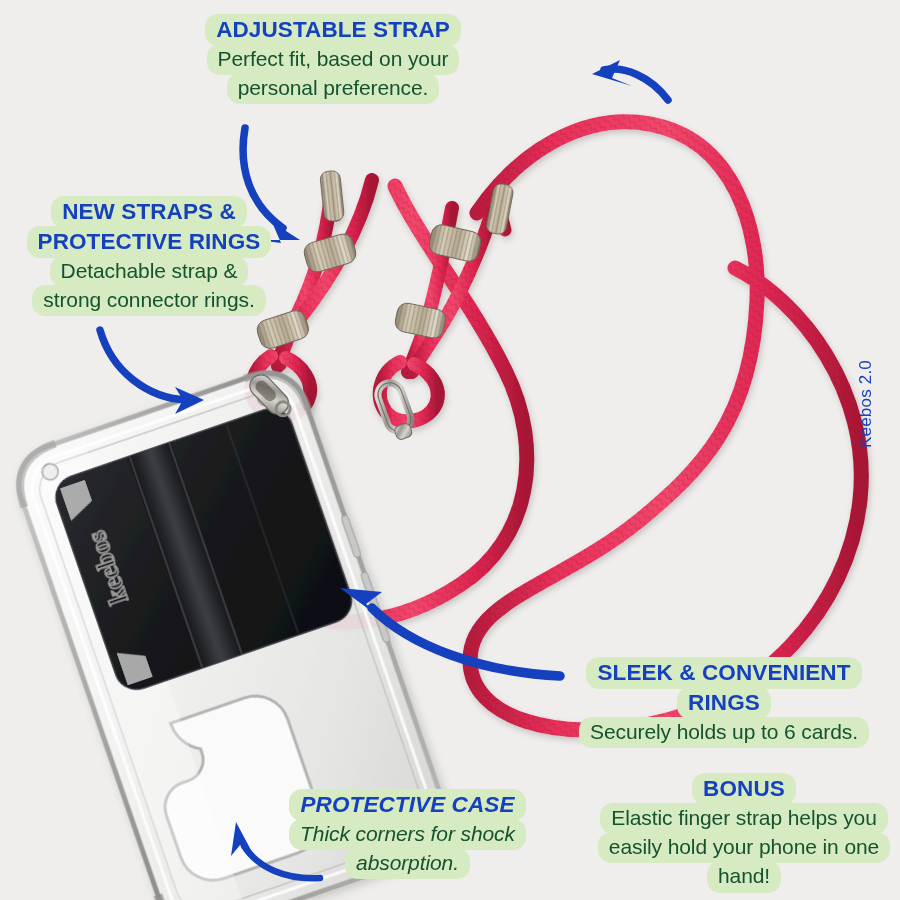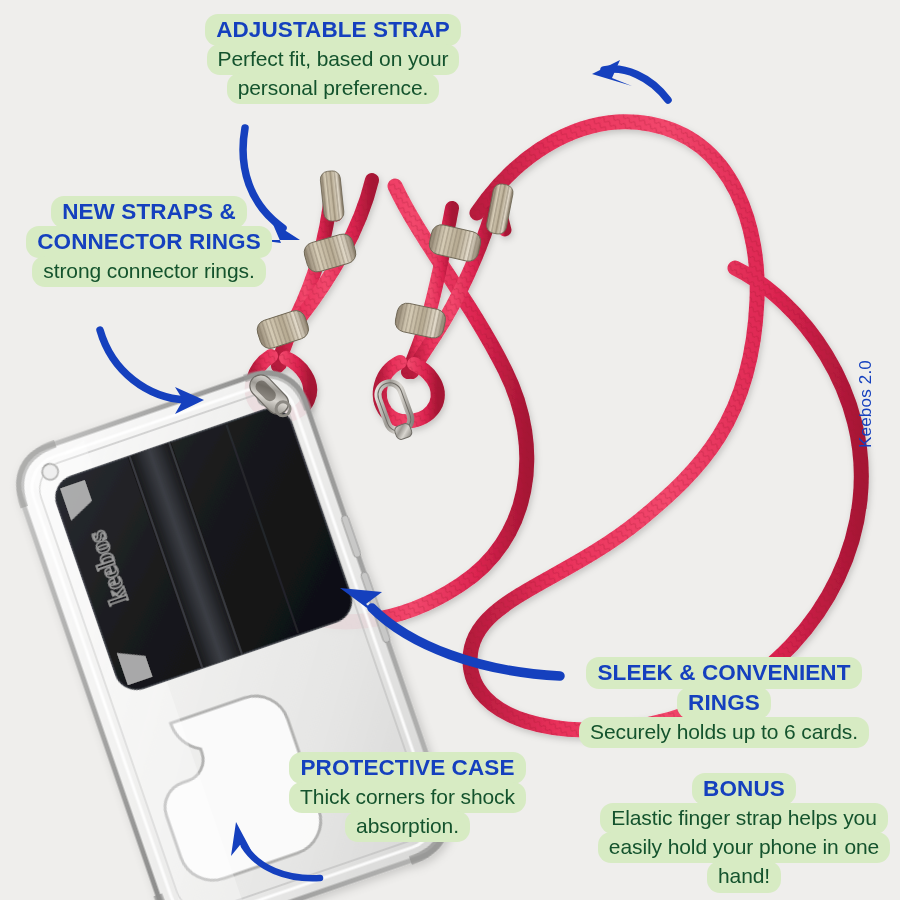--- a/index.html
+++ b/index.html
@@ -38,21 +38,21 @@
   .callout.c-center{align-items:center;}
   .callout .row{display:flex;}
   .callout .row + .row{margin-top:-2px;}
 
   
   #cl-adjustable{left:188px;top:14px;width:290px;}
   #cl-soft{left:640px;top:84px;width:258px;}
   #cl-newstraps{left:8px;top:196px;width:282px;}
   #cl-sleek{left:574px;top:657px;width:300px;}
   #cl-bonus{left:594px;top:773px;width:300px;text-align:center;}
-  #cl-protective{left:281px;top:752px;width:253px;}
+  #cl-protective{left:281px;top:789px;width:253px;font-style:italic;}
 
   
   #brand-vertical{
     position:absolute;
     left:856px;top:448px;
     color:#1540BE;
     font-size:17px;
     font-weight:400;
     letter-spacing:0.2px;
     transform:rotate(-90deg);
@@ -345,21 +345,24 @@
         <span class="ln">personal preference.</span>
       </div>
   </div>
 
 
   <div class="callout c-center" id="cl-newstraps">
     <div class="row">
         <span class="ln head">NEW STRAPS &amp;</span>
       </div>
     <div class="row">
-        <span class="ln head">CONNECTOR RINGS</span>
+        <span class="ln head">PROTECTIVE RINGS</span>
+      </div>
+    <div class="row">
+        <span class="ln">Detachable strap &amp;</span>
       </div>
     <div class="row">
         <span class="ln">strong connector rings.</span>
       </div>
   </div>
 
   <div class="callout c-center" id="cl-sleek">
     <div class="row">
         <span class="ln head">SLEEK &amp; CONVENIENT</span>
       </div>

